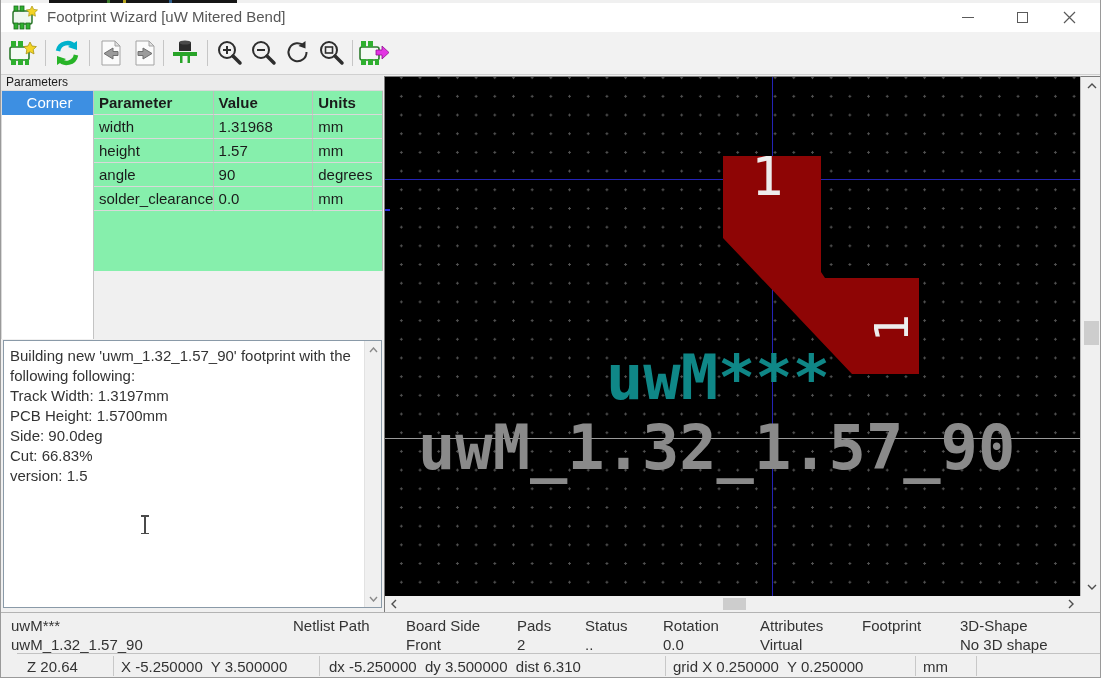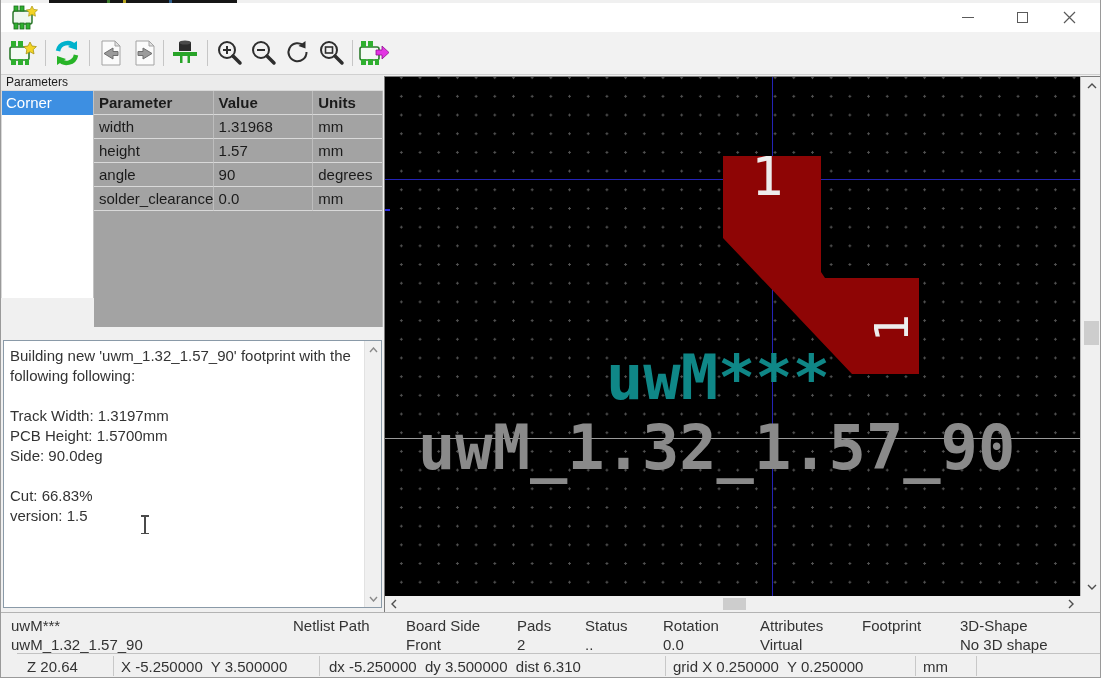--- a/index.html
+++ b/index.html
@@ -19,32 +19,32 @@
   .glyph-min { width:12px; height:0; border-top:1px solid #5a5a5a; }
   .glyph-max { width:11px; height:11px; border:1px solid #5a5a5a; }
 
   
   .toolbar { position:absolute; left:0; top:32px; width:100%; height:43px; background:#f2f2f2; border-bottom:1px solid #d0d0d0; }
   .tool-btn { position:absolute; top:5px; width:32px; height:32px; display:flex; align-items:center; justify-content:center; border-radius:2px; }
   .tool-sep { position:absolute; top:8px; width:1px; height:26px; background:#c6c6c6; }
 
   
   .param-caption { position:absolute; left:0; top:75px; width:382px; height:16px; background:#ebebeb; border-bottom:1px solid #d9d9d9; font-size:12px; color:#1c1c1c; padding-left:5px; line-height:15px; }
-  .page-list { position:absolute; left:0; top:91px; width:93px; height:207px; background:#ffffff; border-right:1px solid #c3c3c3; border-left:1px solid #d9d9d9; }
+  .page-list { position:absolute; left:0; top:91px; width:93px; height:248px; background:#ffffff; border-right:1px solid #c3c3c3; border-left:1px solid #d9d9d9;text-align:center; }
   .page-item-selected { height:24px; background:#3d8fe2; color:#ffffff; font-size:15px; line-height:24px; padding-left:4px; }
-  .param-table { position:absolute; left:93px; top:91px; width:289px; height:236px; background:#a3a3a3; border-right:1px solid #b9b9b9; font-size:15px; color:#1b1b1b; }
+  .param-table { position:absolute; left:93px; top:91px; width:289px; height:180px; background:#86efac; border-right:1px solid #b9b9b9; font-size:15px; color:#1b1b1b; }
   .pt-row { display:flex; height:24px; line-height:23px; }
   .pt-row.header { font-weight:bold; }
   .pt-cell { padding-left:5px; border-right:1px solid #bdbdbd; border-bottom:1px solid #d9d9d9; overflow:hidden; white-space:nowrap; }
   .pt-c1 { width:120px; } .pt-c2 { width:100px; } .pt-c3 { width:69px; border-right:none; }
 
   
   .msg-panel { position:absolute; left:2px; top:340px; width:379px; height:268px; background:#ffffff; border:1px solid #8a9aa8; font-size:15px; color:#333333; }
   .msg-text { position:absolute; left:6px; top:5px; right:22px; line-height:20px; }
-  .msg-line.gap { margin-top:20px; }
+  .msg-line.gap { }
   .msg-scroll { position:absolute; right:0; top:0; width:17px; height:100%; background:#f0f0f0; border-left:1px solid #e2e2e2; }
   .scroll-arrow { position:absolute; left:0; width:17px; height:17px; display:flex; align-items:center; justify-content:center; }
   .ibeam { position:absolute; left:135px; top:173px; width:11px; height:21px; }
   .ibeam .stem { position:absolute; left:5px; top:2px; width:1.5px; height:17px; background:#4a4a4a; }
   .ibeam .bar  { position:absolute; left:2px; width:8px; height:1.5px; background:#4a4a4a; }
 
   
   .canvas { position:absolute; left:383px; top:76px; width:696px; height:520px; background:#000000;
             background-image: radial-gradient(circle, #525252 1px, transparent 1.4px);
             background-size: 18.7px 18.7px; background-position: 7px 10px;
@@ -96,20 +96,21 @@
       <svg width="28" height="25" viewBox="0 0 28 25">
         <rect x="2" y="6" width="19" height="13" rx="2" fill="#eef7ee" stroke="#2c7a2c" stroke-width="1.5"></rect>
         <rect x="3" y="18" width="4" height="6" fill="#2faf2f" stroke="#1d6e1d" stroke-width="0.8"></rect>
         <rect x="9" y="18" width="4" height="6" fill="#2faf2f" stroke="#1d6e1d" stroke-width="0.8"></rect>
         <rect x="15" y="18" width="4" height="6" fill="#2faf2f" stroke="#1d6e1d" stroke-width="0.8"></rect>
         <rect x="3" y="1" width="4" height="5" fill="#2faf2f" stroke="#1d6e1d" stroke-width="0.8"></rect>
         <rect x="9" y="1" width="4" height="5" fill="#2faf2f" stroke="#1d6e1d" stroke-width="0.8"></rect>
         <path d="M21 1 l1.7 3.4 3.8 .5 -2.7 2.6 .6 3.7 -3.4 -1.8 -3.4 1.8 .6 -3.7 -2.7 -2.6 3.8 -.5 z" fill="#f3d426" stroke="#a89413" stroke-width="0.7"></path>
       </svg>
     </span>
+    <span class="title">Footprint Wizard [uW Mitered Bend]</span>
     <div class="win-btn btn-min">
         <span class="glyph-min"></span>
       </div>
     <div class="win-btn btn-max">
         <span class="glyph-max"></span>
       </div>
     <div class="win-btn btn-close">
       <svg width="13" height="13" viewBox="0 0 13 13">
         <path d="M1 1 L12 12 M12 1 L1 12" stroke="#5a5a5a" stroke-width="1.2"></path>
       </svg>

